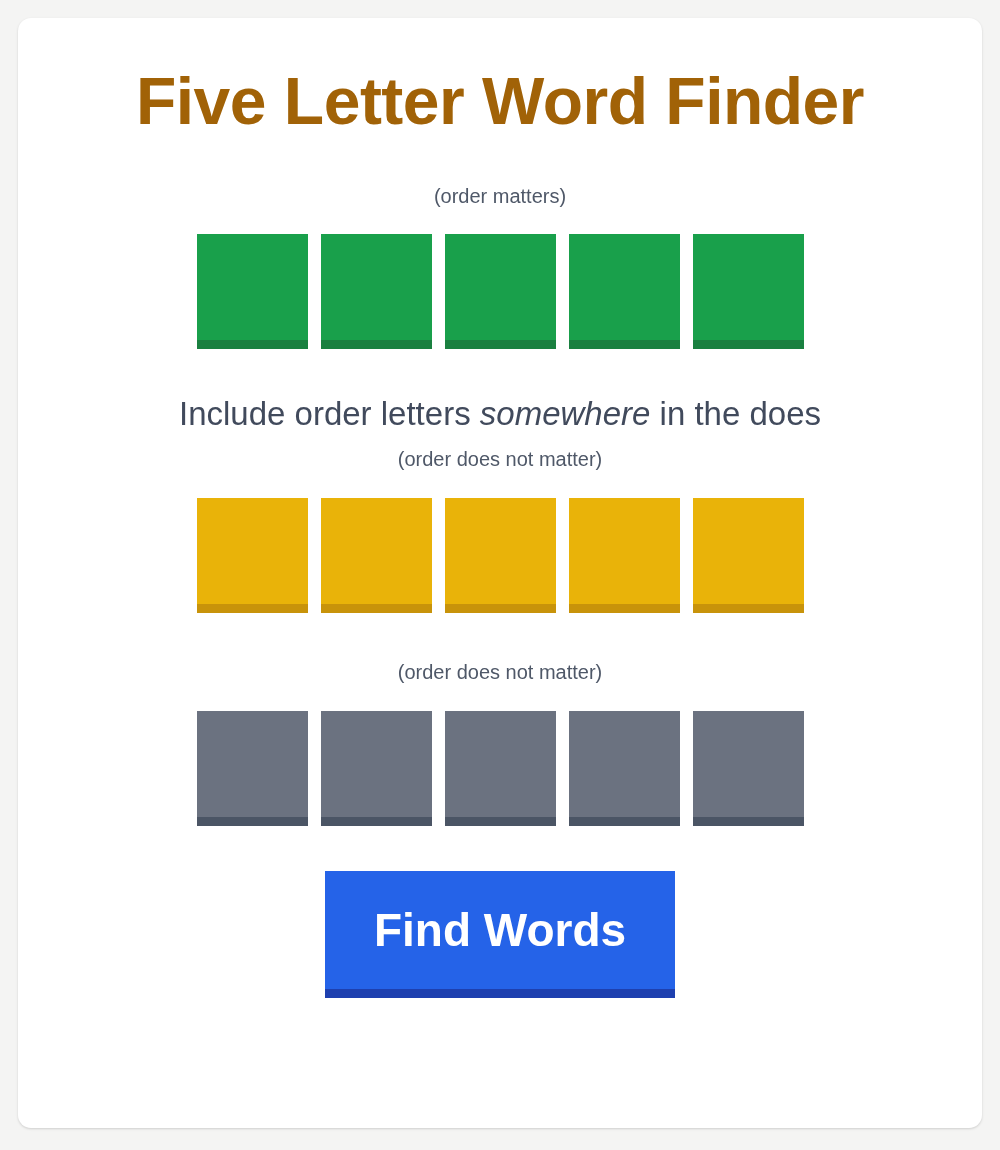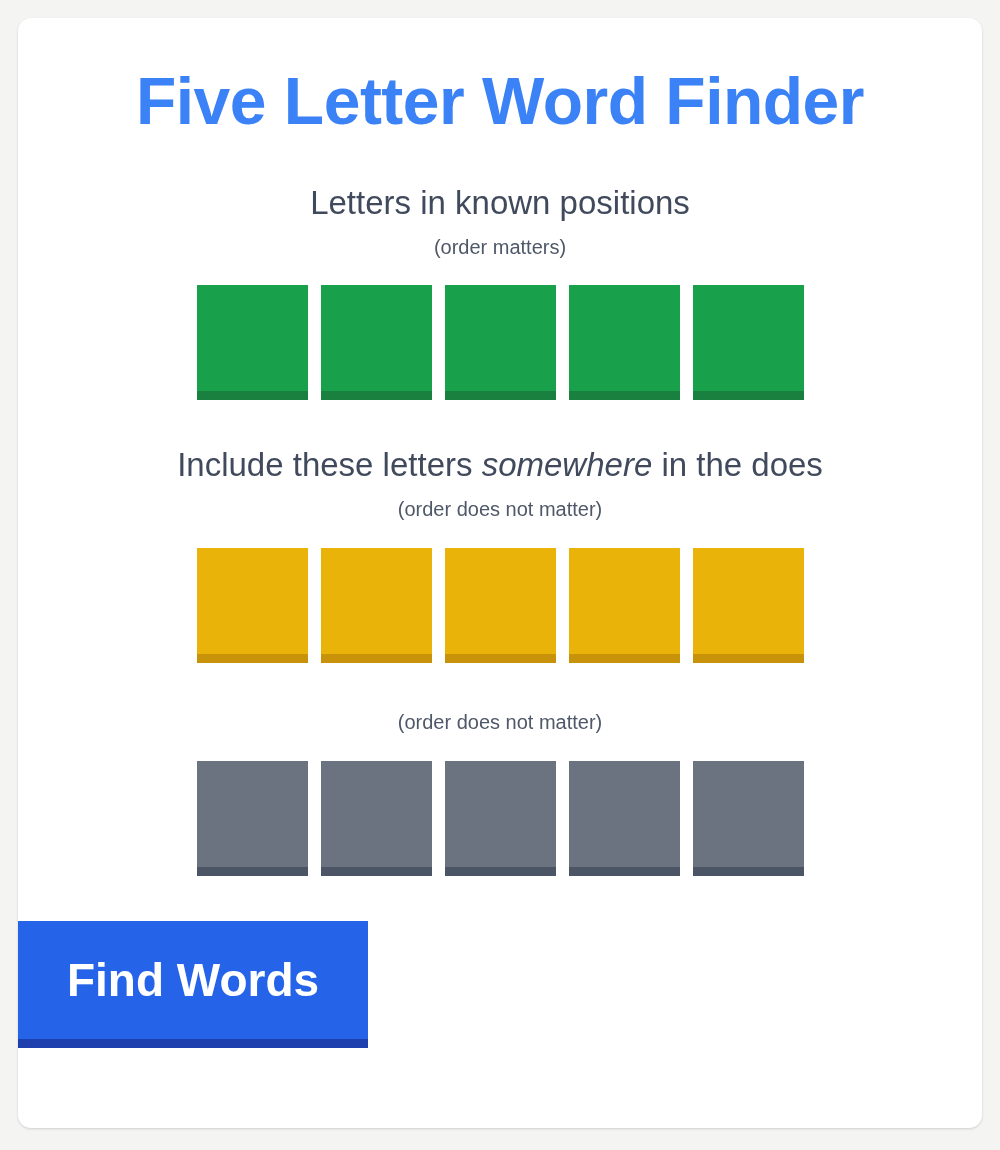--- a/index.html
+++ b/index.html
@@ -29,21 +29,21 @@
   }
 
   .page-title {
     margin: 0;
     padding-top: 48px;
     text-align: center;
     font-size: 66px;
     line-height: 1.08;
     font-weight: 700;
     letter-spacing: -0.5px;
-    color: #3b82f6;
+    color: #a16207;
   }
 
   .section {
     margin-top: 0;
   }
   .section-heading {
     text-align: center;
     font-size: 33px;
     line-height: 1.1;
     font-weight: 400;
@@ -106,21 +106,21 @@
   .sec-include .section-sub { margin-top: 15px; }
   .sec-include .tile-row { margin-top: 28px; }
 
   .sec-exclude { margin-top: 48px; }
   .sec-exclude .section-sub { margin-top: 15px; }
   .sec-exclude .tile-row { margin-top: 28px; }
 
   .actions {
     margin-top: 45px;
     display: flex;
-    justify-content: flex-start;
+    justify-content: center;
   }
   .find-button {
     width: 350px;
     height: 118px;
     background: #2563e8;
     border: 0;
     border-bottom: 9px solid #1e40af;
     color: #ffffff;
     font-family: "Liberation Sans", sans-serif;
     font-size: 46px;
@@ -133,36 +133,33 @@
   }
 </style>
 </head>
 <body>
 
 <div class="card">
 
   <h1 class="page-title">Five Letter Word Finder</h1>
 
   <div class="section sec-known">
-    <div class="section-heading">
-      <span>Letters in known positions</span>
-    </div>
     <div class="section-sub">(order matters)</div>
     <div class="tile-row">
       <input class="tile tile-green" type="text" maxlength="1" value="" style="">
       <input class="tile tile-green" type="text" maxlength="1" value="" style="">
       <input class="tile tile-green" type="text" maxlength="1" value="" style="">
       <input class="tile tile-green" type="text" maxlength="1" value="" style="">
       <input class="tile tile-green" type="text" maxlength="1" value="" style="">
     </div>
   </div>
 
   <div class="section sec-include">
     <div class="section-heading">
-      <span>Include these letters </span><span class="em">somewhere</span><span> in the does</span>
+      <span>Include order letters </span><span class="em">somewhere</span><span> in the does</span>
     </div>
     <div class="section-sub">(order does not matter)</div>
     <div class="tile-row">
       <input class="tile tile-yellow" type="text" maxlength="1" value="" style="">
       <input class="tile tile-yellow" type="text" maxlength="1" value="" style="">
       <input class="tile tile-yellow" type="text" maxlength="1" value="" style="">
       <input class="tile tile-yellow" type="text" maxlength="1" value="" style="">
       <input class="tile tile-yellow" type="text" maxlength="1" value="" style="">
     </div>
   </div>

